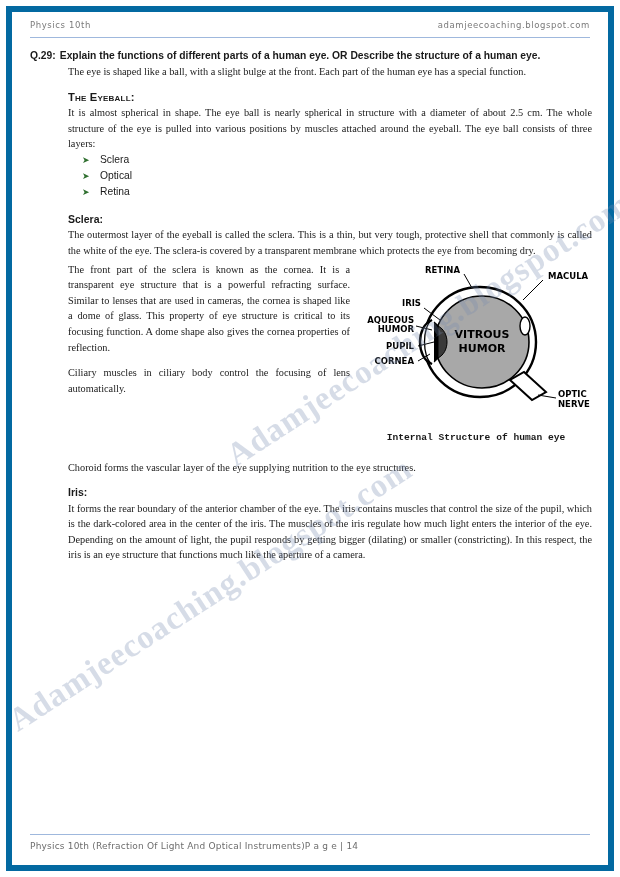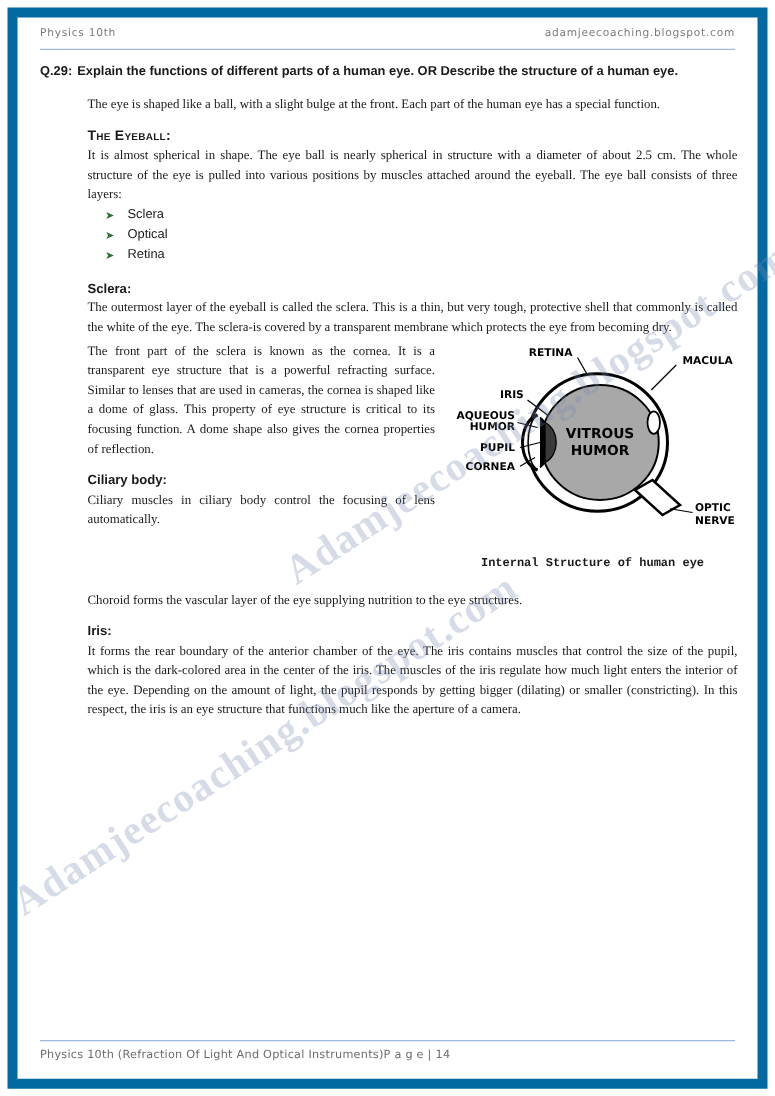--- a/index.html
+++ b/index.html
@@ -11,21 +11,21 @@
     font-family: "Liberation Sans", sans-serif;
     color: #1a1a1a;
     position: relative;
     overflow: hidden;
   }
 
   .page-frame {
     position: absolute;
     left: 6px; top: 6px;
     width: 608px; height: 865px;
-    border: 8px solid #0369a1;
+    border: 6px solid #0369a1;
     background: #ffffff;
   }
 
   
   .header {
     position: absolute;
     left: 0; top: 0;
     width: 100%;
     height: 26px;
     display: flex;
@@ -68,21 +68,20 @@
   .content {
     position: absolute;
     left: 18px; right: 16px;
     top: 36px; bottom: 46px;
     font-size: 10.3px;
     line-height: 15.5px;
   }
 
   .q-block {
     display: flex;
-    margin-bottom: 10px;
   }
   .q-label {
     font-weight: bold;
     white-space: nowrap;
     margin-right: 4px;
   }
   .q-text {
     font-weight: bold;
     text-align: justify;
     line-height: 16px;
@@ -271,21 +270,20 @@
           <text x="198" y="133" font-family="DejaVu Sans, sans-serif" font-size="8.5" font-weight="bold">OPTIC</text>
           <text x="198" y="143" font-family="DejaVu Sans, sans-serif" font-size="8.5" font-weight="bold">NERVE</text>
         </svg>
         <div class="figure-caption">Internal Structure of human eye</div>
       </div>
 
       <p class="para">The front part of the sclera is known as the cornea. It is a transparent eye structure that is a powerful refracting surface. Similar to lenses that are used in cameras, the cornea is shaped like a dome of glass. This property of eye structure is critical to its focusing function. A dome shape also gives the cornea properties of reflection.</p>
 
       <div class="spacer-10"></div>
 
-      <div class="sub-head">Ciliary body:</div>
       <p class="para">Ciliary muscles in ciliary body control the focusing of lens automatically.</p>
     </div>
 
     <div class="clear"></div>
     <div class="spacer-12"></div>
 
     <div class="body-indent">
       <p class="para">Choroid forms the vascular layer of the eye supplying nutrition to the eye structures.</p>
     </div>
 

